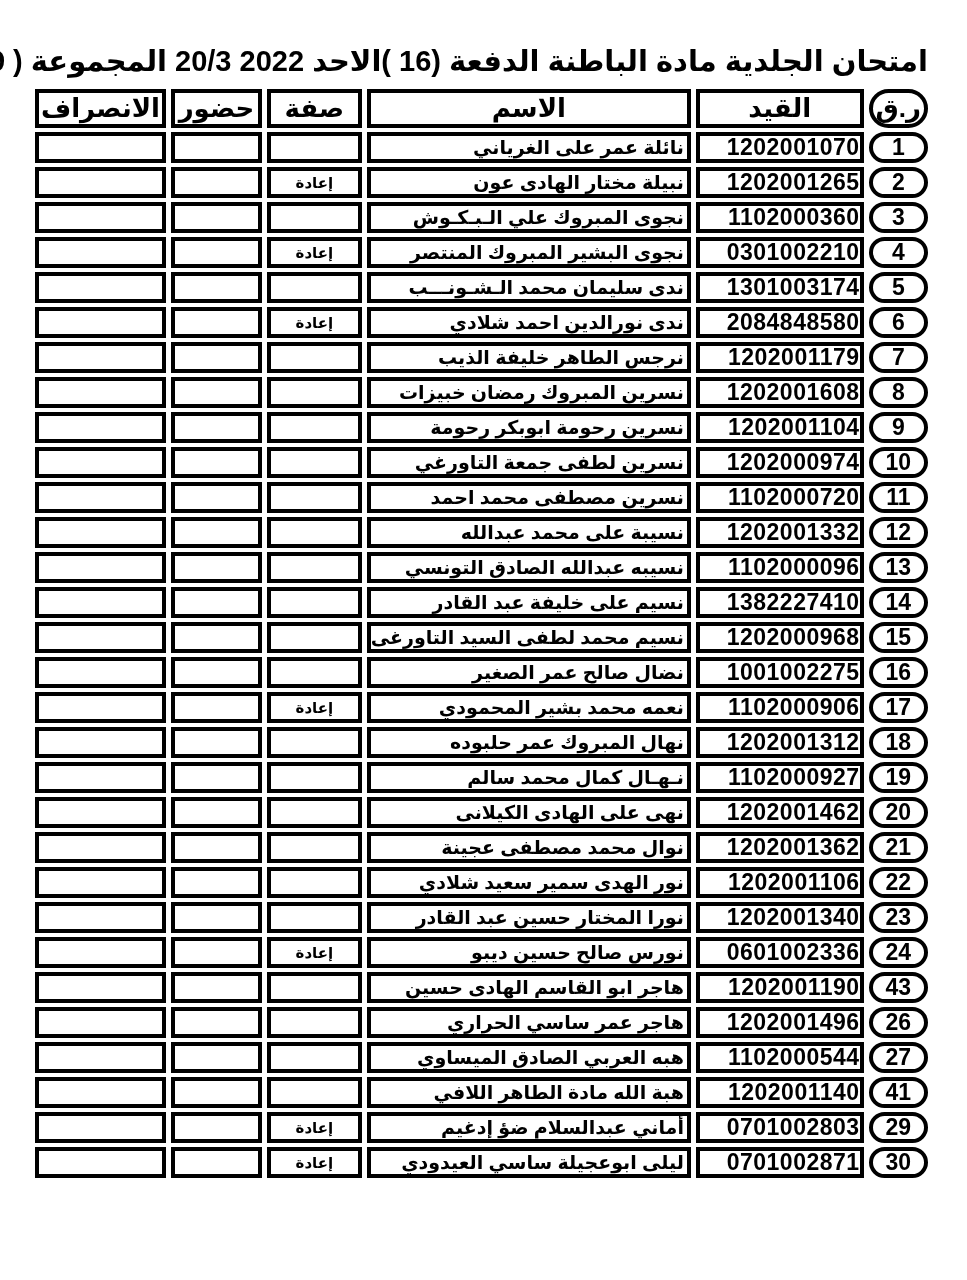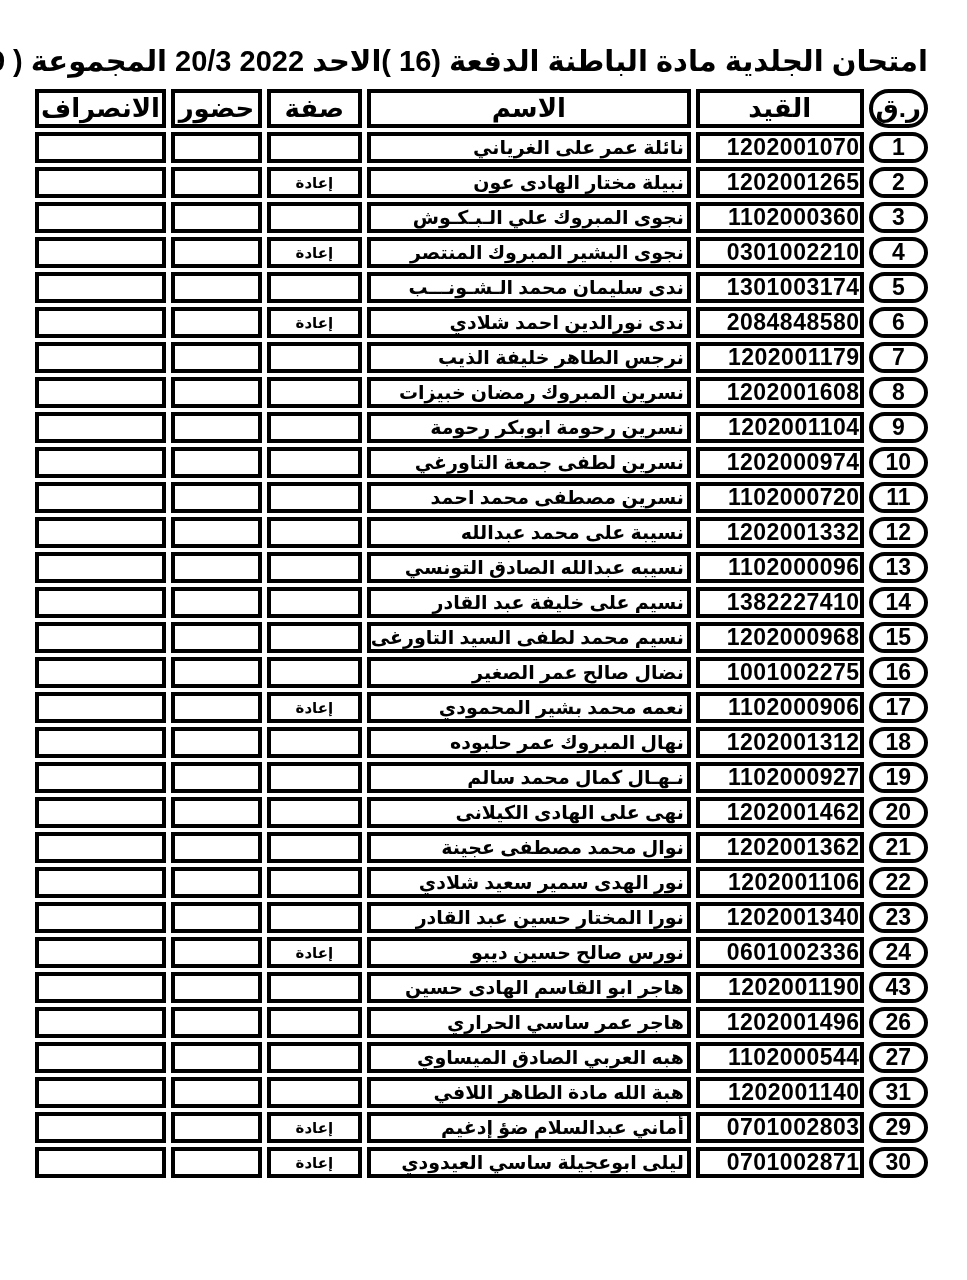--- a/index.html
+++ b/index.html
@@ -281,21 +281,21 @@
   </tr>
         <tr>
     <td class="c-no">27</td>
     <td class="c-id">1102000544</td>
     <td class="c-name">هبه العربي الصادق الميساوي</td>
     <td class="c-status"></td>
     <td class="c-att"></td>
     <td class="c-dep"></td>
   </tr>
         <tr>
-    <td class="c-no">31</td>
+    <td class="c-no">41</td>
     <td class="c-id">1202001140</td>
     <td class="c-name">هبة الله مادة الطاهر اللافي</td>
     <td class="c-status"></td>
     <td class="c-att"></td>
     <td class="c-dep"></td>
   </tr>
         <tr>
     <td class="c-no">29</td>
     <td class="c-id">0701002803</td>
     <td class="c-name">أماني عبدالسلام ضؤ إدغيم</td>

